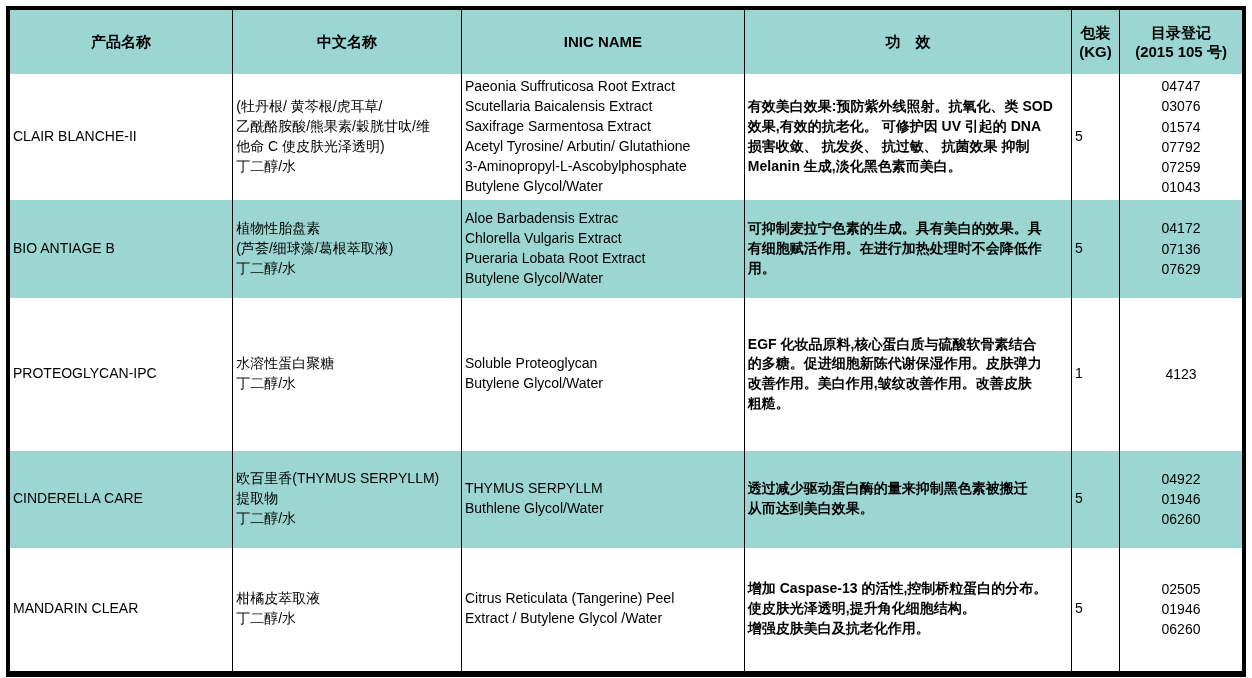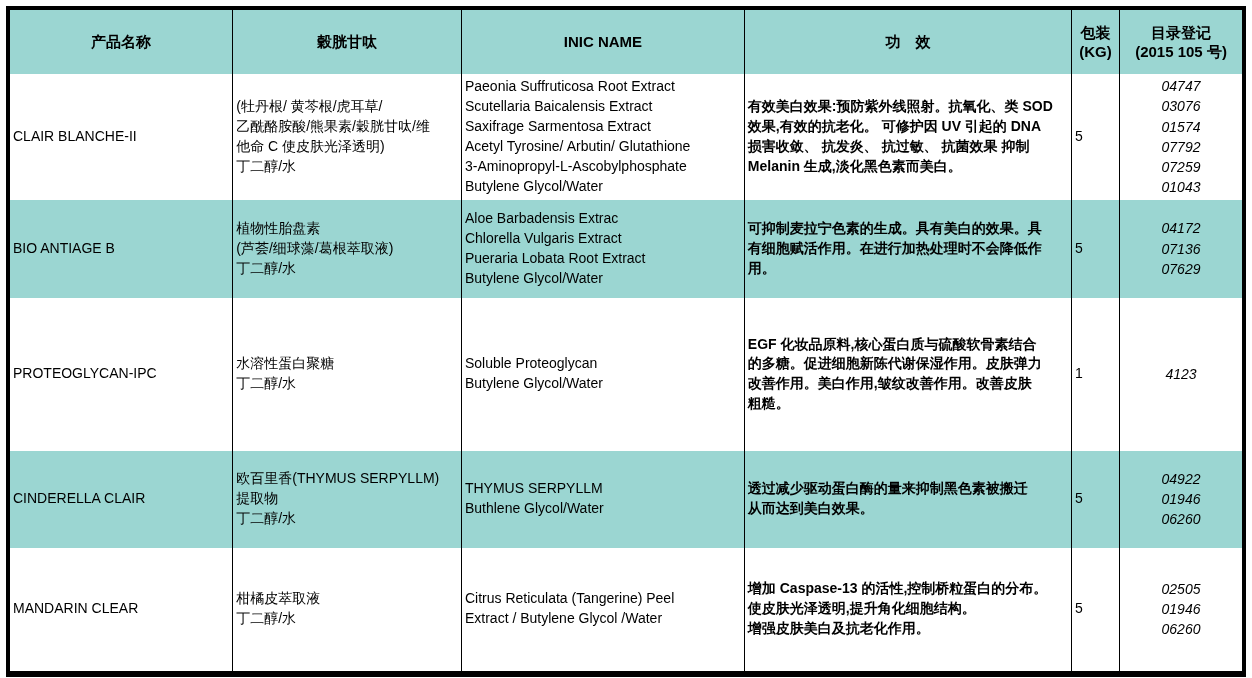--- a/index.html
+++ b/index.html
@@ -63,21 +63,20 @@
     text-align: left;
     white-space: pre-line;
     padding-left: 3px;
     padding-right: 2px;
     font-weight: bold;
   }
   td.cell-catalog {
     text-align: center;
     white-space: pre-line;
     line-height: 1.45;
-    font-style: italic;
   }
   tr.r1 { height: 123px; }
   tr.r2 { height: 98px;  }
   tr.r3 { height: 153px; }
   tr.r4 { height: 97px;  }
   tr.r5 { height: 126px; }
 </style>
 </head>
 <body>
 
@@ -87,21 +86,21 @@
       <col class="c-product">
       <col class="c-chinese">
       <col class="c-inci">
       <col class="c-effect">
       <col class="c-pack">
       <col class="c-catalog">
     </colgroup>
     <thead>
       <tr>
         <th>产品名称</th>
-        <th>穀胱甘呔</th>
+        <th>中文名称</th>
         <th>INIC NAME</th>
         <th>功　效</th>
         <th>包装
 (KG)</th>
         <th>目录登记
 (2015 105 号)</th>
       </tr>
     </thead>
     <tbody>
       <tr class="row-white r1">
@@ -152,21 +151,21 @@
         <td class="cell-center">Soluble Proteoglycan
 Butylene Glycol/Water</td>
         <td class="cell-effect">EGF 化妆品原料,核心蛋白质与硫酸软骨素结合
 的多糖。促进细胞新陈代谢保湿作用。皮肤弹力
 改善作用。美白作用,皱纹改善作用。改善皮肤
 粗糙。</td>
         <td class="cell-center">1</td>
         <td class="cell-catalog">4123</td>
       </tr>
       <tr class="row-teal r4">
-        <td class="cell-center">CINDERELLA CLAIR</td>
+        <td class="cell-center">CINDERELLA CARE</td>
         <td class="cell-center">欧百里香(THYMUS SERPYLLM)
 提取物
 丁二醇/水</td>
         <td class="cell-center">THYMUS SERPYLLM
 Buthlene Glycol/Water</td>
         <td class="cell-effect">透过减少驱动蛋白酶的量来抑制黑色素被搬迁
 从而达到美白效果。</td>
         <td class="cell-center">5</td>
         <td class="cell-catalog">04922
 01946

